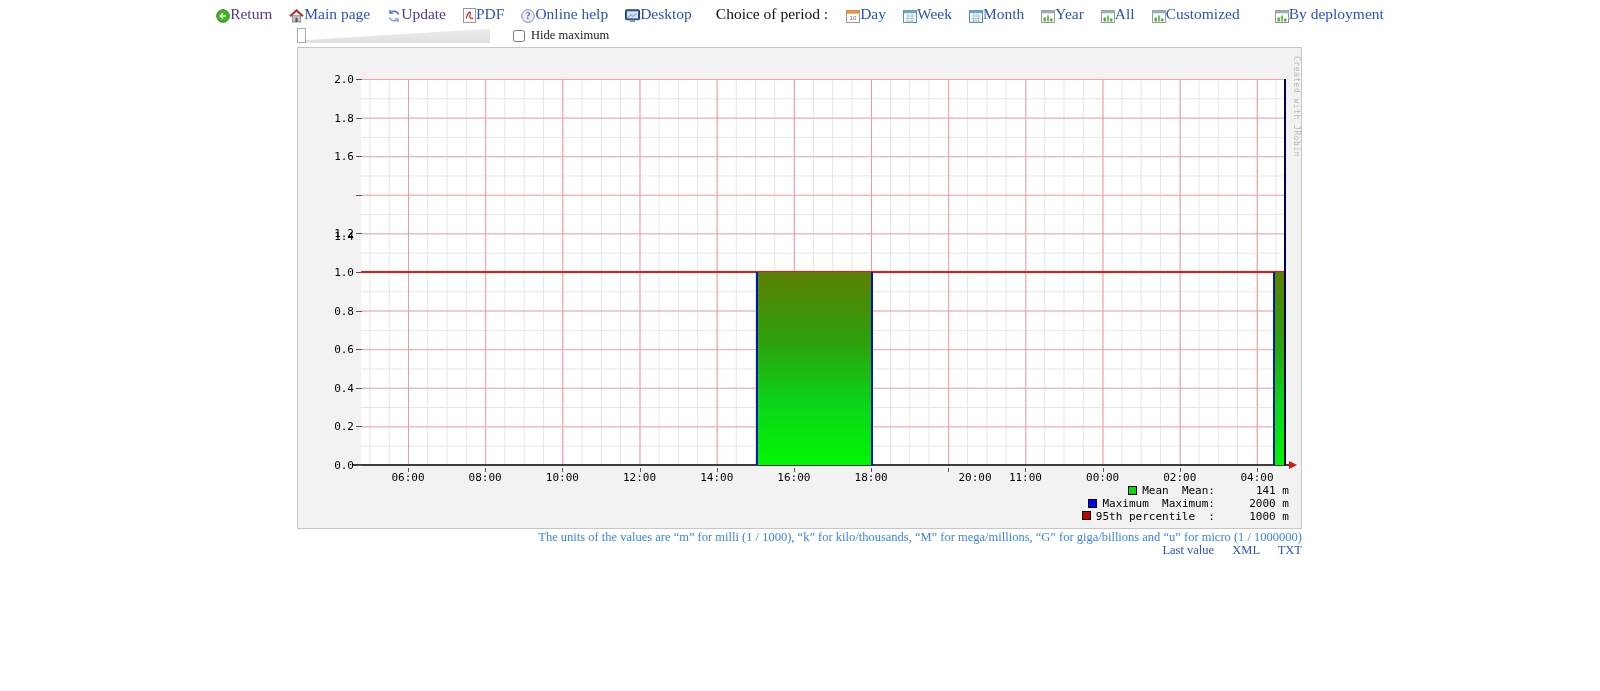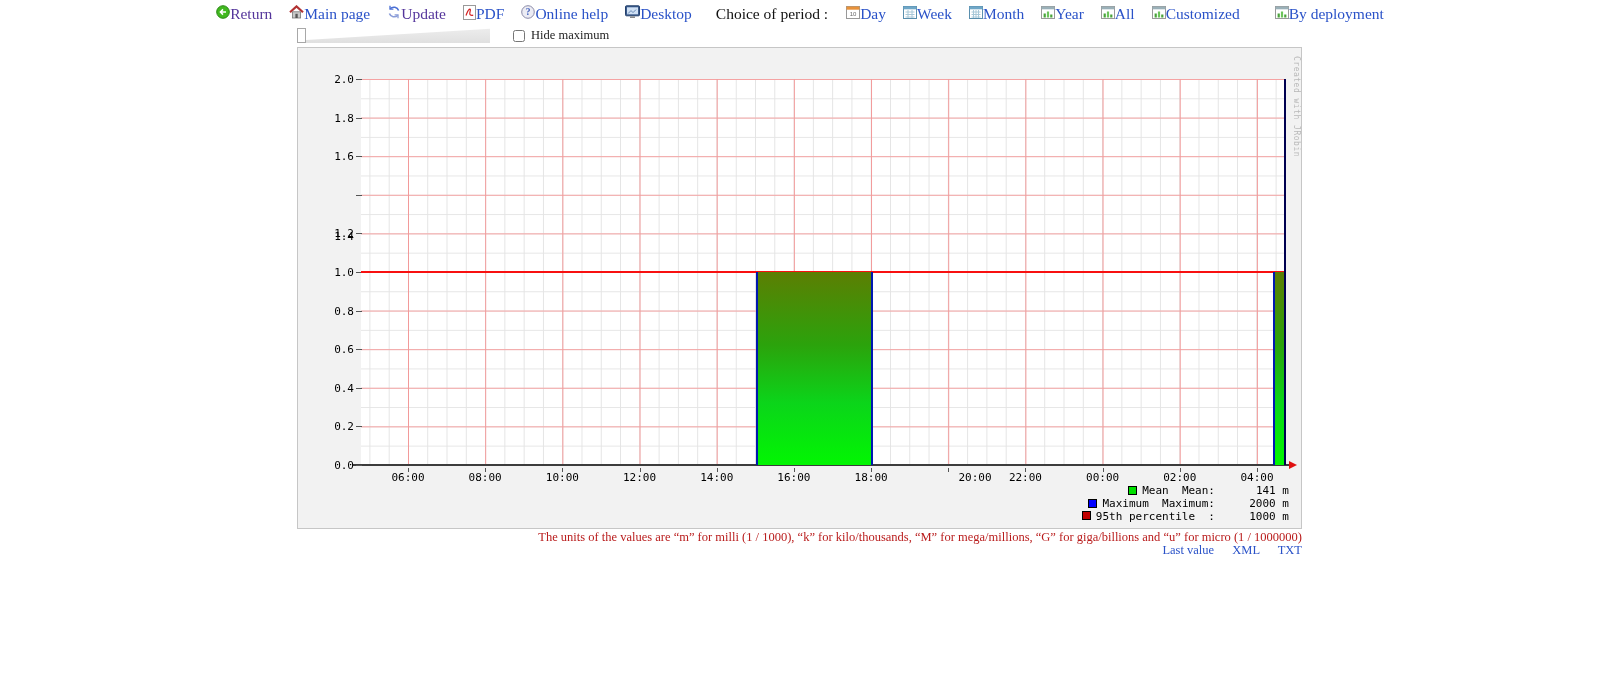--- a/index.html
+++ b/index.html
@@ -2,21 +2,21 @@
 <html><head>
 <meta charset="utf-8">
 <style>
   html,body{margin:0;padding:0}
   body{width:1600px;height:691px;background:#fff;position:relative;overflow:hidden;
        font-family:"Liberation Serif",serif;}
 
   
   .nav{position:absolute;left:0;right:0;top:5px;display:flex;justify-content:center;
        align-items:center;gap:17px;font-size:15.5px;white-space:nowrap}
-  .nav a{text-decoration:none;color:#2a52c8;display:inline-flex;align-items:flex-start;gap:0}
+  .nav a{text-decoration:none;color:#2a52c8;display:inline-flex;align-items:flex-end;gap:0}
   .nav a.visited{color:#54359b}
   .nav svg{flex:none}
   .choice{color:#111;margin:0 1px 0 7px}
   .gapbefore{margin-left:18px}
 
   
   #slider-handle{position:absolute;left:297px;top:28px;width:9px;height:15px;
        background:#fff;border:1px solid #a8a8a8;box-sizing:border-box}
   #slider-wedge{position:absolute;left:306px;top:28px;width:184px;height:15px;
        background:linear-gradient(#ededed,#e0e0e0);
@@ -55,21 +55,21 @@
   #legend{position:absolute;right:12px;top:436px;font:11px "DejaVu Sans Mono",monospace;color:#000}
   .lrow{display:flex;justify-content:flex-end;align-items:center;height:12.8px}
   .lsw{width:9px;height:9px;border:1px solid #000;margin-right:5px;flex:none;box-sizing:border-box}
   .llabel{white-space:pre}
   .lval{white-space:pre;width:74px;text-align:right}
   #watermark{position:absolute;top:8px;right:0px;writing-mode:vertical-rl;
        font:8px "DejaVu Sans Mono",monospace;color:#b9b9b9;letter-spacing:0.5px}
 
   
   #units{position:absolute;top:530px;left:0;width:1302px;text-align:right;
-       font-size:12.5px;color:#b91c1c}
+       font-size:12.5px;color:#3b82f6}
   #flinks{position:absolute;top:543px;left:0;width:1302px;text-align:right;font-size:12.5px}
   #flinks a{color:#2a52c8;text-decoration:none;margin-left:15px}
 </style>
 </head>
 <body>
 
 <div class="nav">
   <a href="#" class="visited">
     <svg width="14" height="14">
         <circle cx="7" cy="7" r="6.3" fill="#41b81f" stroke="#2a8815"></circle>
@@ -246,21 +246,21 @@
     <div class="xlab" style="left: 317.54px; top: 423px;">12:00</div>
     <div class="xtick" style="left: 341.54px; top: 420px;"></div>
     <div class="xlab" style="left: 394.72px; top: 423px;">14:00</div>
     <div class="xtick" style="left: 418.72px; top: 420px;"></div>
     <div class="xlab" style="left: 471.9px; top: 423px;">16:00</div>
     <div class="xtick" style="left: 495.9px; top: 420px;"></div>
     <div class="xlab" style="left: 549.08px; top: 423px;">18:00</div>
     <div class="xtick" style="left: 573.08px; top: 420px;"></div>
     <div class="xlab" style="left: 653px; top: 423px;">20:00</div>
     <div class="xtick" style="left: 650.26px; top: 420px;"></div>
-    <div class="xlab" style="left: 703.44px; top: 423px;">22:00</div>
+    <div class="xlab" style="left: 703.44px; top: 423px;">11:00</div>
     <div class="xtick" style="left: 727.44px; top: 420px;"></div>
     <div class="xlab" style="left: 780.62px; top: 423px;">00:00</div>
     <div class="xtick" style="left: 804.62px; top: 420px;"></div>
     <div class="xlab" style="left: 857.8px; top: 423px;">02:00</div>
     <div class="xtick" style="left: 881.8px; top: 420px;"></div>
     <div class="xlab" style="left: 934.98px; top: 423px;">04:00</div>
     <div class="xtick" style="left: 958.98px; top: 420px;"></div>
     <div class="hline" style="top: 223px;"></div>
     <div class="bar" style="left: 457.975px; width: 116.55px; top: 224px; height: 193px;"></div>
     <div class="bar" style="left: 975.05px; width: 12.95px; top: 224px; height: 193px;"></div>

